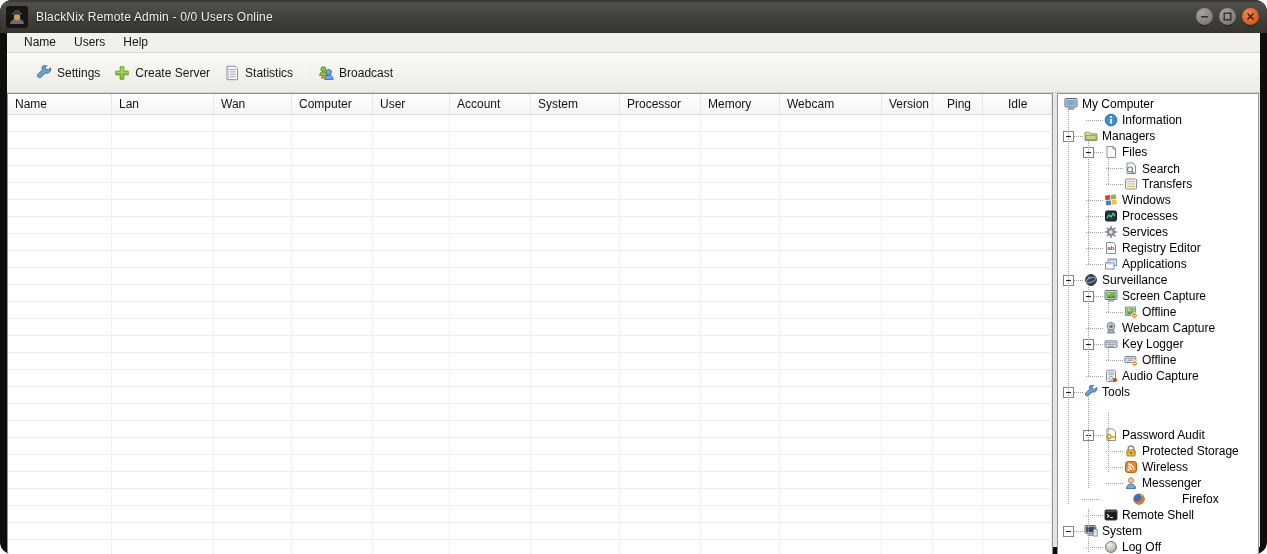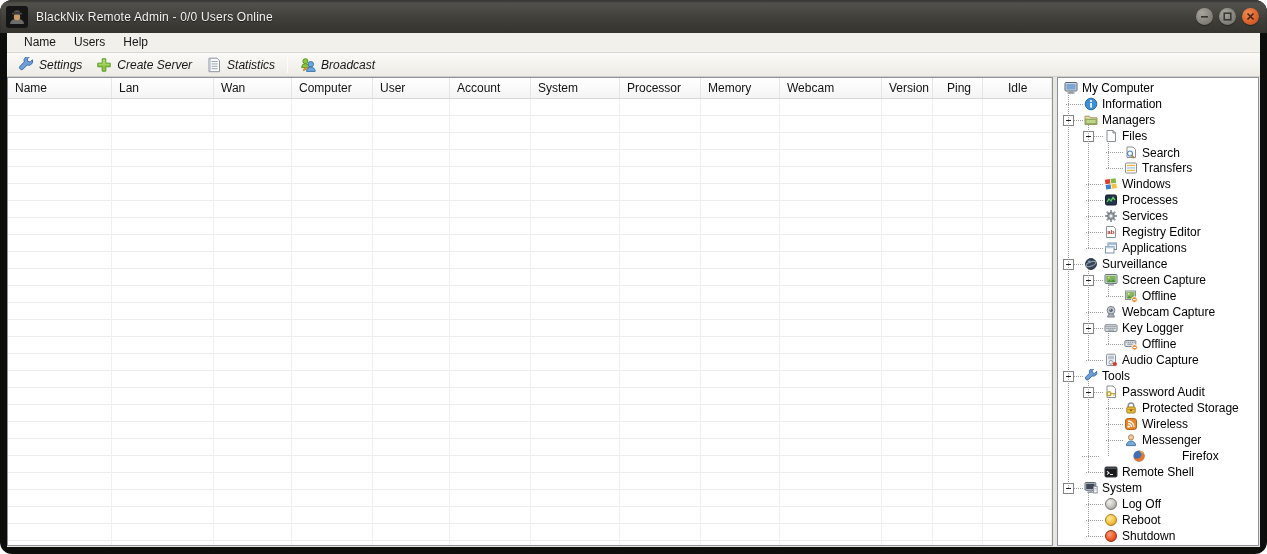--- a/index.html
+++ b/index.html
@@ -19,22 +19,22 @@
           display:flex; align-items:center; justify-content:center; padding:0; }
   .wbtn.gray  { background:radial-gradient(circle at 35% 30%, #a7a49c, #84827b 60%, #6b6963); box-shadow:0 1px 1px rgba(0,0,0,.4); }
   .wbtn.close { background:radial-gradient(circle at 35% 30%, #f08a50, #d9622b 60%, #b54a1c); box-shadow:0 1px 1px rgba(0,0,0,.4); }
 
   
   .body { flex:1; margin:0 7px 7px 7px; background:#e9e6e0; display:flex; flex-direction:column; min-height:0; }
 
   .menubar { height:19px; flex:none; background:#f2f0eb; display:flex; align-items:center; padding-left:8px; }
   .menu-item { padding:0 9px; height:19px; line-height:19px; color:#161616; cursor:default; }
 
-  .toolbar { height:25px; flex:none; background:linear-gradient(#fbfaf7,#edebe5); border-top:1px solid #dbd8d1;
-             border-bottom:1px solid #d2cfc8; display:flex; align-items:center; padding-left:4px;font-style:italic; }
+  .toolbar { height:41px; flex:none; background:linear-gradient(#fbfaf7,#edebe5); border-top:1px solid #dbd8d1;
+             border-bottom:1px solid #d2cfc8; display:flex; align-items:center; padding-left:22px; }
   .tool-btn { display:flex; align-items:center; gap:5px; height:21px; padding:0 7px; border-radius:2px; color:#161616; cursor:default; }
   .tool-sep { width:1px; height:17px; background:#b9b6ae; border-right:1px solid #fdfcfa; margin:0 5px; }
   .ticon16 { width:16px; height:16px; flex:none; display:flex; align-items:center; justify-content:center; }
 
   
   .content { flex:1; position:relative; min-height:0; }
 
   .table-panel { position:absolute; left:0; top:0; width:1046px; height:469px; background:#fff; border:1px solid #8e939b; }
   .thead { display:flex; height:21px; border-bottom:1px solid #dadada; background:linear-gradient(#ffffff,#f4f4f4); }
   .hcell { flex:none; height:20px; line-height:20px; border-right:1px solid #e6e6e6; color:#121212; overflow:hidden; white-space:nowrap; }
@@ -184,21 +184,21 @@
               <span class="ticon">
                 <svg width="14" height="14" viewBox="0 0 14 14">
                   <rect x="1" y="1.5" width="12" height="8.5" rx="1" fill="#d7dbe0" stroke="#5a6673"></rect>
                   <rect x="2.4" y="2.9" width="9.2" height="5.7" fill="#7aa7d4"></rect>
                   <rect x="5" y="10" width="4" height="1.4" fill="#9aa2ab"></rect>
                   <rect x="3.5" y="11.4" width="7" height="1.2" fill="#6f7780"></rect>
                 </svg>
               </span>
               <span class="tlabel">My Computer</span>
             </div>
-            <div class="trow" style="padding-left: 6px;">
+            <div class="trow" style="padding-left: 6px; margin-left: 20px;">
               <span class="gutter stub"></span>
               <span class="ticon">
                 <svg width="14" height="14" viewBox="0 0 14 14">
                   <circle cx="7" cy="7" r="5.8" fill="#3f8fd6" stroke="#2a6aa8"></circle>
                   <rect x="6.2" y="6" width="1.7" height="4.6" fill="#fff"></rect>
                   <circle cx="7" cy="4" r="1.1" fill="#fff"></circle>
                 </svg>
               </span>
               <span class="tlabel">Information</span>
             </div>
@@ -425,21 +425,21 @@
               <span class="gutter stub">
                 <span class="exp"></span>
               </span>
               <span class="ticon">
                 <svg width="14" height="14" viewBox="0 0 14 14">
                   <path d="M12.6 2.4 a3.5 3.5 0 0 1 -4.5 4.5 L4.6 10.4 a1.8 1.8 0 1 1 -2.6 -2.6 L5.5 4.3 a3.5 3.5 0 0 1 4.5 -4.5 L8 1.8 l0.5 2.1 2.1 0.5 z" fill="#6f9fd8" stroke="#3f6fa8"></path>
                 </svg>
               </span>
               <span class="tlabel">Tools</span>
             </div>
-            <div class="trow" style="padding-left: 26px;">
+            <div class="trow" style="padding-left: 26px; margin-top: 27px;">
               <span class="gutter stub">
                 <span class="exp"></span>
               </span>
               <span class="ticon">
                 <svg width="14" height="14" viewBox="0 0 14 14">
                   <path d="M3 1 h6 l2.5 2.5 v9 h-8.5 z" fill="#fff" stroke="#8a8f96"></path>
                   <circle cx="5" cy="8.7" r="1.9" fill="none" stroke="#c9a227" stroke-width="1.4"></circle>
                   <rect x="6.7" y="8.1" width="4.3" height="1.2" fill="#c9a227"></rect>
                   <rect x="9.4" y="9.2" width="1" height="1.5" fill="#c9a227"></rect>
                 </svg>

